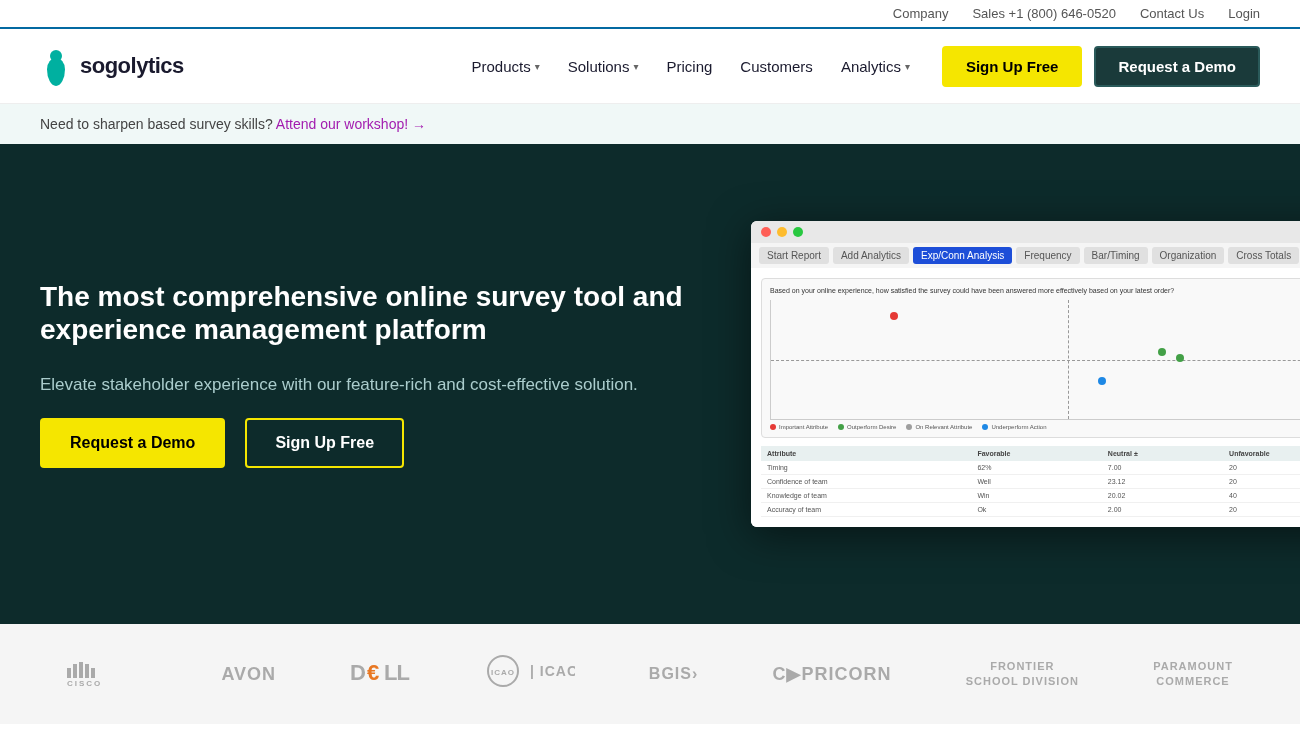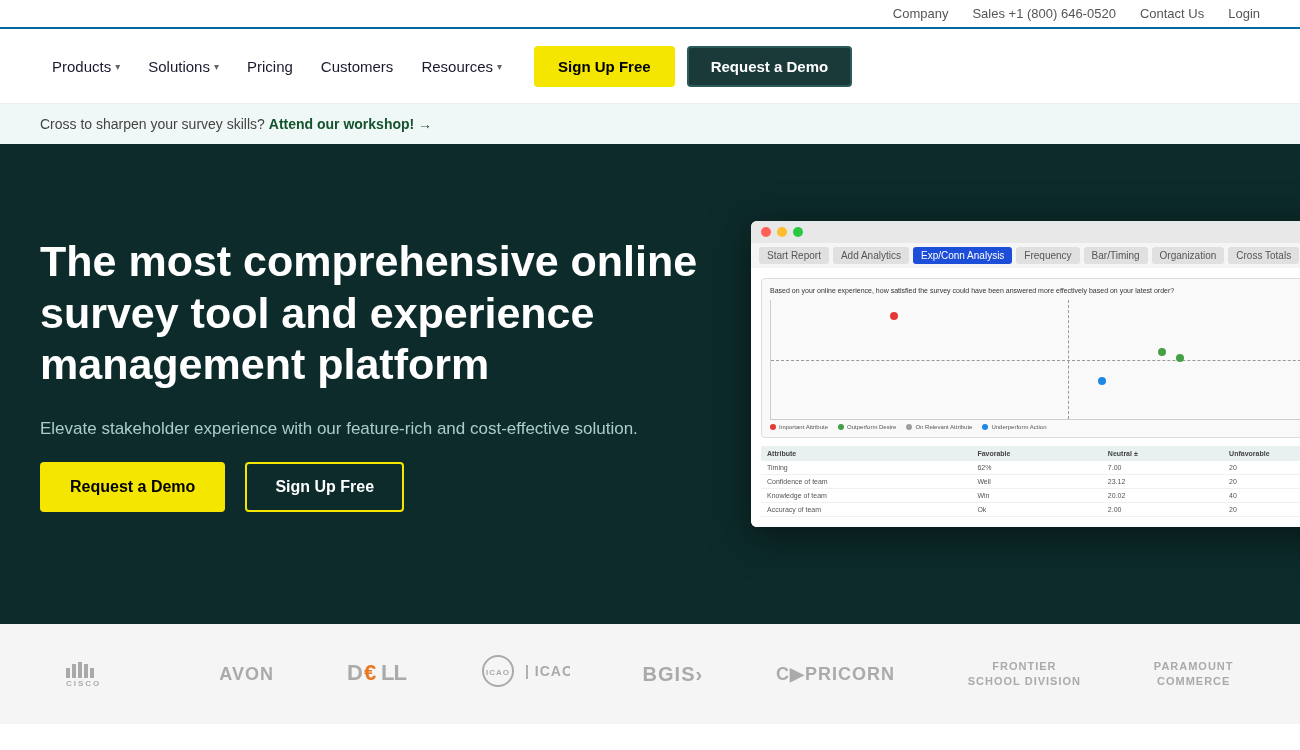--- a/index.html
+++ b/index.html
@@ -115,40 +115,40 @@
     }
 
     
     .workshop-banner {
       background: #f0f8f7;
       padding: 12px 40px;
       font-size: 14px;
       color: #444;
     }
     .workshop-link {
-      color: #14532d;
-      font-weight: 700;
+      color: #a21caf;
+      font-weight: 400;
       text-decoration: none;
     }
 
     
     .hero {
       background: #0d2b2b;
       padding: 60px 40px 80px;
       display: flex;
       align-items: center;
       gap: 40px;
       min-height: 480px;
     }
     .hero-left {
       flex: 0 0 55%;
       color: #fff;
     }
     .hero-title {
-      font-size: 43px;
+      font-size: 28px;
       font-weight: 700;
       line-height: 1.2;
       margin-bottom: 24px;
       color: #fff;
     }
     .hero-subtitle {
       font-size: 17px;
       color: #aacccc;
       line-height: 1.6;
       margin-bottom: 20px;
@@ -336,59 +336,66 @@
     }
     .brand-logo {
       font-size: 18px;
       font-weight: 700;
       color: #aaa;
       letter-spacing: 1px;
       white-space: nowrap;
     }
     .brand-logo.cisco { font-size: 14px; letter-spacing: 2px; }
     .brand-logo.dell { font-size: 22px; letter-spacing: -1px; }
-    .brand-logo.bgis { font-size: 20px; }
+    .brand-logo.bgis { font-size: 16px; }
     .brand-logo.frontier { font-size: 12px; text-align: center; line-height: 1.3; }
     .brand-logo.paramount { font-size: 11px; text-align: center; line-height: 1.3; }
   </style>
 </head>
 <body>
 
 <div class="top-bar">
   <a href="#">Company</a>
   <a href="#">Sales +1 (800) 646-0520</a>
   <a href="#">Contact Us</a>
   <a href="#">Login</a>
 </div>
 
 <nav class="main-nav">
+  <a href="#" class="logo">
+    <div class="logo-icon">
+      <div class="dot-top"></div>
+      <div class="drop"></div>
+    </div>
+    <span class="logo-text">sogolytics</span>
+  </a>
   <div class="nav-links">
     <a href="#" class="nav-link">
       <span>Products</span>
       <span class="chevron">▾</span>
     </a>
     <a href="#" class="nav-link">
       <span>Solutions</span>
       <span class="chevron">▾</span>
     </a>
     <a href="#" class="nav-link">Pricing</a>
     <a href="#" class="nav-link">Customers</a>
     <a href="#" class="nav-link">
-      <span>Resources</span>
+      <span>Analytics</span>
       <span class="chevron">▾</span>
     </a>
   </div>
   <div class="nav-cta">
     <a href="#" class="btn-signup-nav">Sign Up Free</a>
     <a href="#" class="btn-demo-nav">Request a Demo</a>
   </div>
 </nav>
 
 <div class="workshop-banner">
-  <span>Cross to sharpen your survey skills?</span>
+  <span>Need to sharpen based survey skills?</span>
   <a href="#" class="workshop-link">Attend our workshop! →</a>
 </div>
 
 <section class="hero">
   <div class="hero-left">
     <h1 class="hero-title">The most comprehensive online survey tool and experience management platform</h1>
     <p class="hero-subtitle">Elevate stakeholder experience with our feature-rich and cost-effective solution.</p>
     <div class="hero-buttons">
       <button class="btn-demo-hero">Request a Demo</button>
       <button class="btn-signup-hero">Sign Up Free</button>

